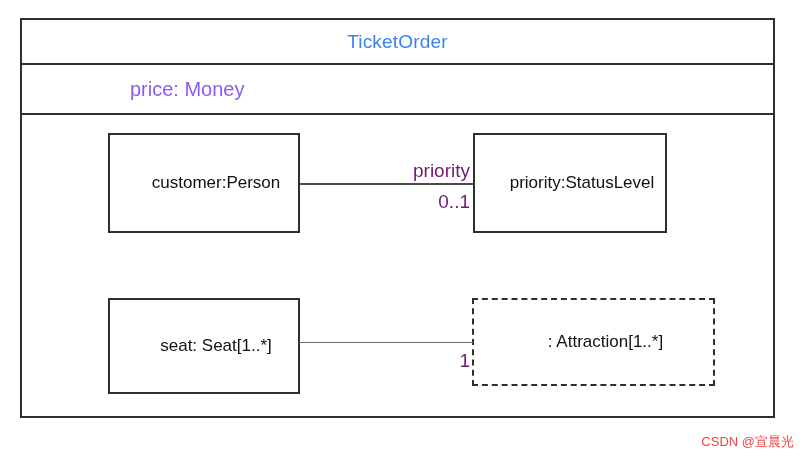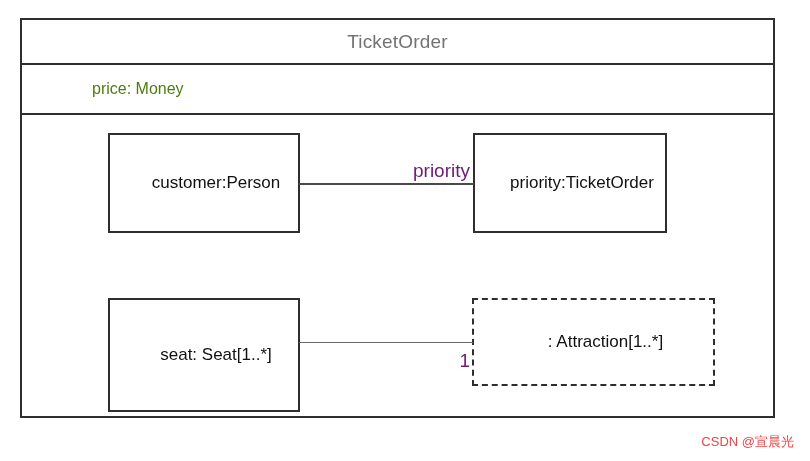--- a/index.html
+++ b/index.html
@@ -37,39 +37,39 @@
     height: 45px;
     box-sizing: border-box;
     border-bottom: 2px solid #2e2e2e;
     display: flex;
     align-items: center;
     justify-content: center;
   }
   #class-title {
     font-size: 19px;
     letter-spacing: 0.2px;
-    color: #737373;
+    color: #3b82f6;
   }
 
   
   #attribute-compartment {
     position: absolute;
     left: 0;
     top: 45px;
     right: 0;
     height: 50px;
     box-sizing: border-box;
     border-bottom: 2px solid #2e2e2e;
     display: flex;
     align-items: center;
   }
   #attribute-text {
-    font-size: 16px;
-    padding-left: 70px;
-    color: #4d7c0f;
+    font-size: 20px;
+    padding-left: 108px;
+    color: #8b5cf6;
   }
 
   
   #parts-compartment {
     position: absolute;
     left: 0;
     top: 95px;
     right: 0;
     bottom: 0;
   }
@@ -84,21 +84,21 @@
     justify-content: center;
     font-size: 17px;
     color: #111111;
     padding-left: 24px;
   }
   .part-solid { border: 2px solid #2e2e2e; }
   .part-dashed { border: 2px dashed #2e2e2e; }
 
   #part-customer  { left: 86px;  top: 18px;  width: 192px; height: 100px; }
   #part-priority  { left: 451px; top: 18px;  width: 194px; height: 100px; }
-  #part-seat      { left: 86px;  top: 183px; width: 192px; height: 114px;  }
+  #part-seat      { left: 86px;  top: 183px; width: 192px; height: 96px;  }
   #part-attraction{ left: 450px; top: 183px; width: 243px; height: 88px; text-align: right;  }
 
   
   .connector {
     position: absolute;
     height: 0;
     border-top: 2px solid #4a4a4a;
   }
   #connector-priority   { left: 277px; top: 68px;  width: 175px; }
   .connector-thin { border-top-width: 1px; border-top-color: #6a6a6a; }
@@ -140,35 +140,36 @@
     <span id="attribute-text">price: Money</span>
   </div>
 
   <div id="parts-compartment">
 
     <div id="part-customer" class="part-box part-solid">
       <span>customer:Person</span>
     </div>
 
     <div id="part-priority" class="part-box part-solid">
-      <span>priority:TicketOrder</span>
+      <span>priority:StatusLevel</span>
     </div>
 
     <div id="part-seat" class="part-box part-solid">
       <span>seat: Seat[1..*]</span>
     </div>
 
     <div id="part-attraction" class="part-box part-dashed">
       <span>: Attraction[1..*]</span>
     </div>
 
     <div id="connector-priority" class="connector"></div>
 
     <div id="label-priority-role" class="edge-label">priority</div>
 
+    <div id="label-priority-mult" class="edge-label">0..1</div>
 
     <div id="connector-attraction" class="connector connector-thin"></div>
 
 
     <div id="label-attraction-mult" class="edge-label">1</div>
 
   </div>
 </div>
 
 <div id="watermark">CSDN @宣晨光</div>

